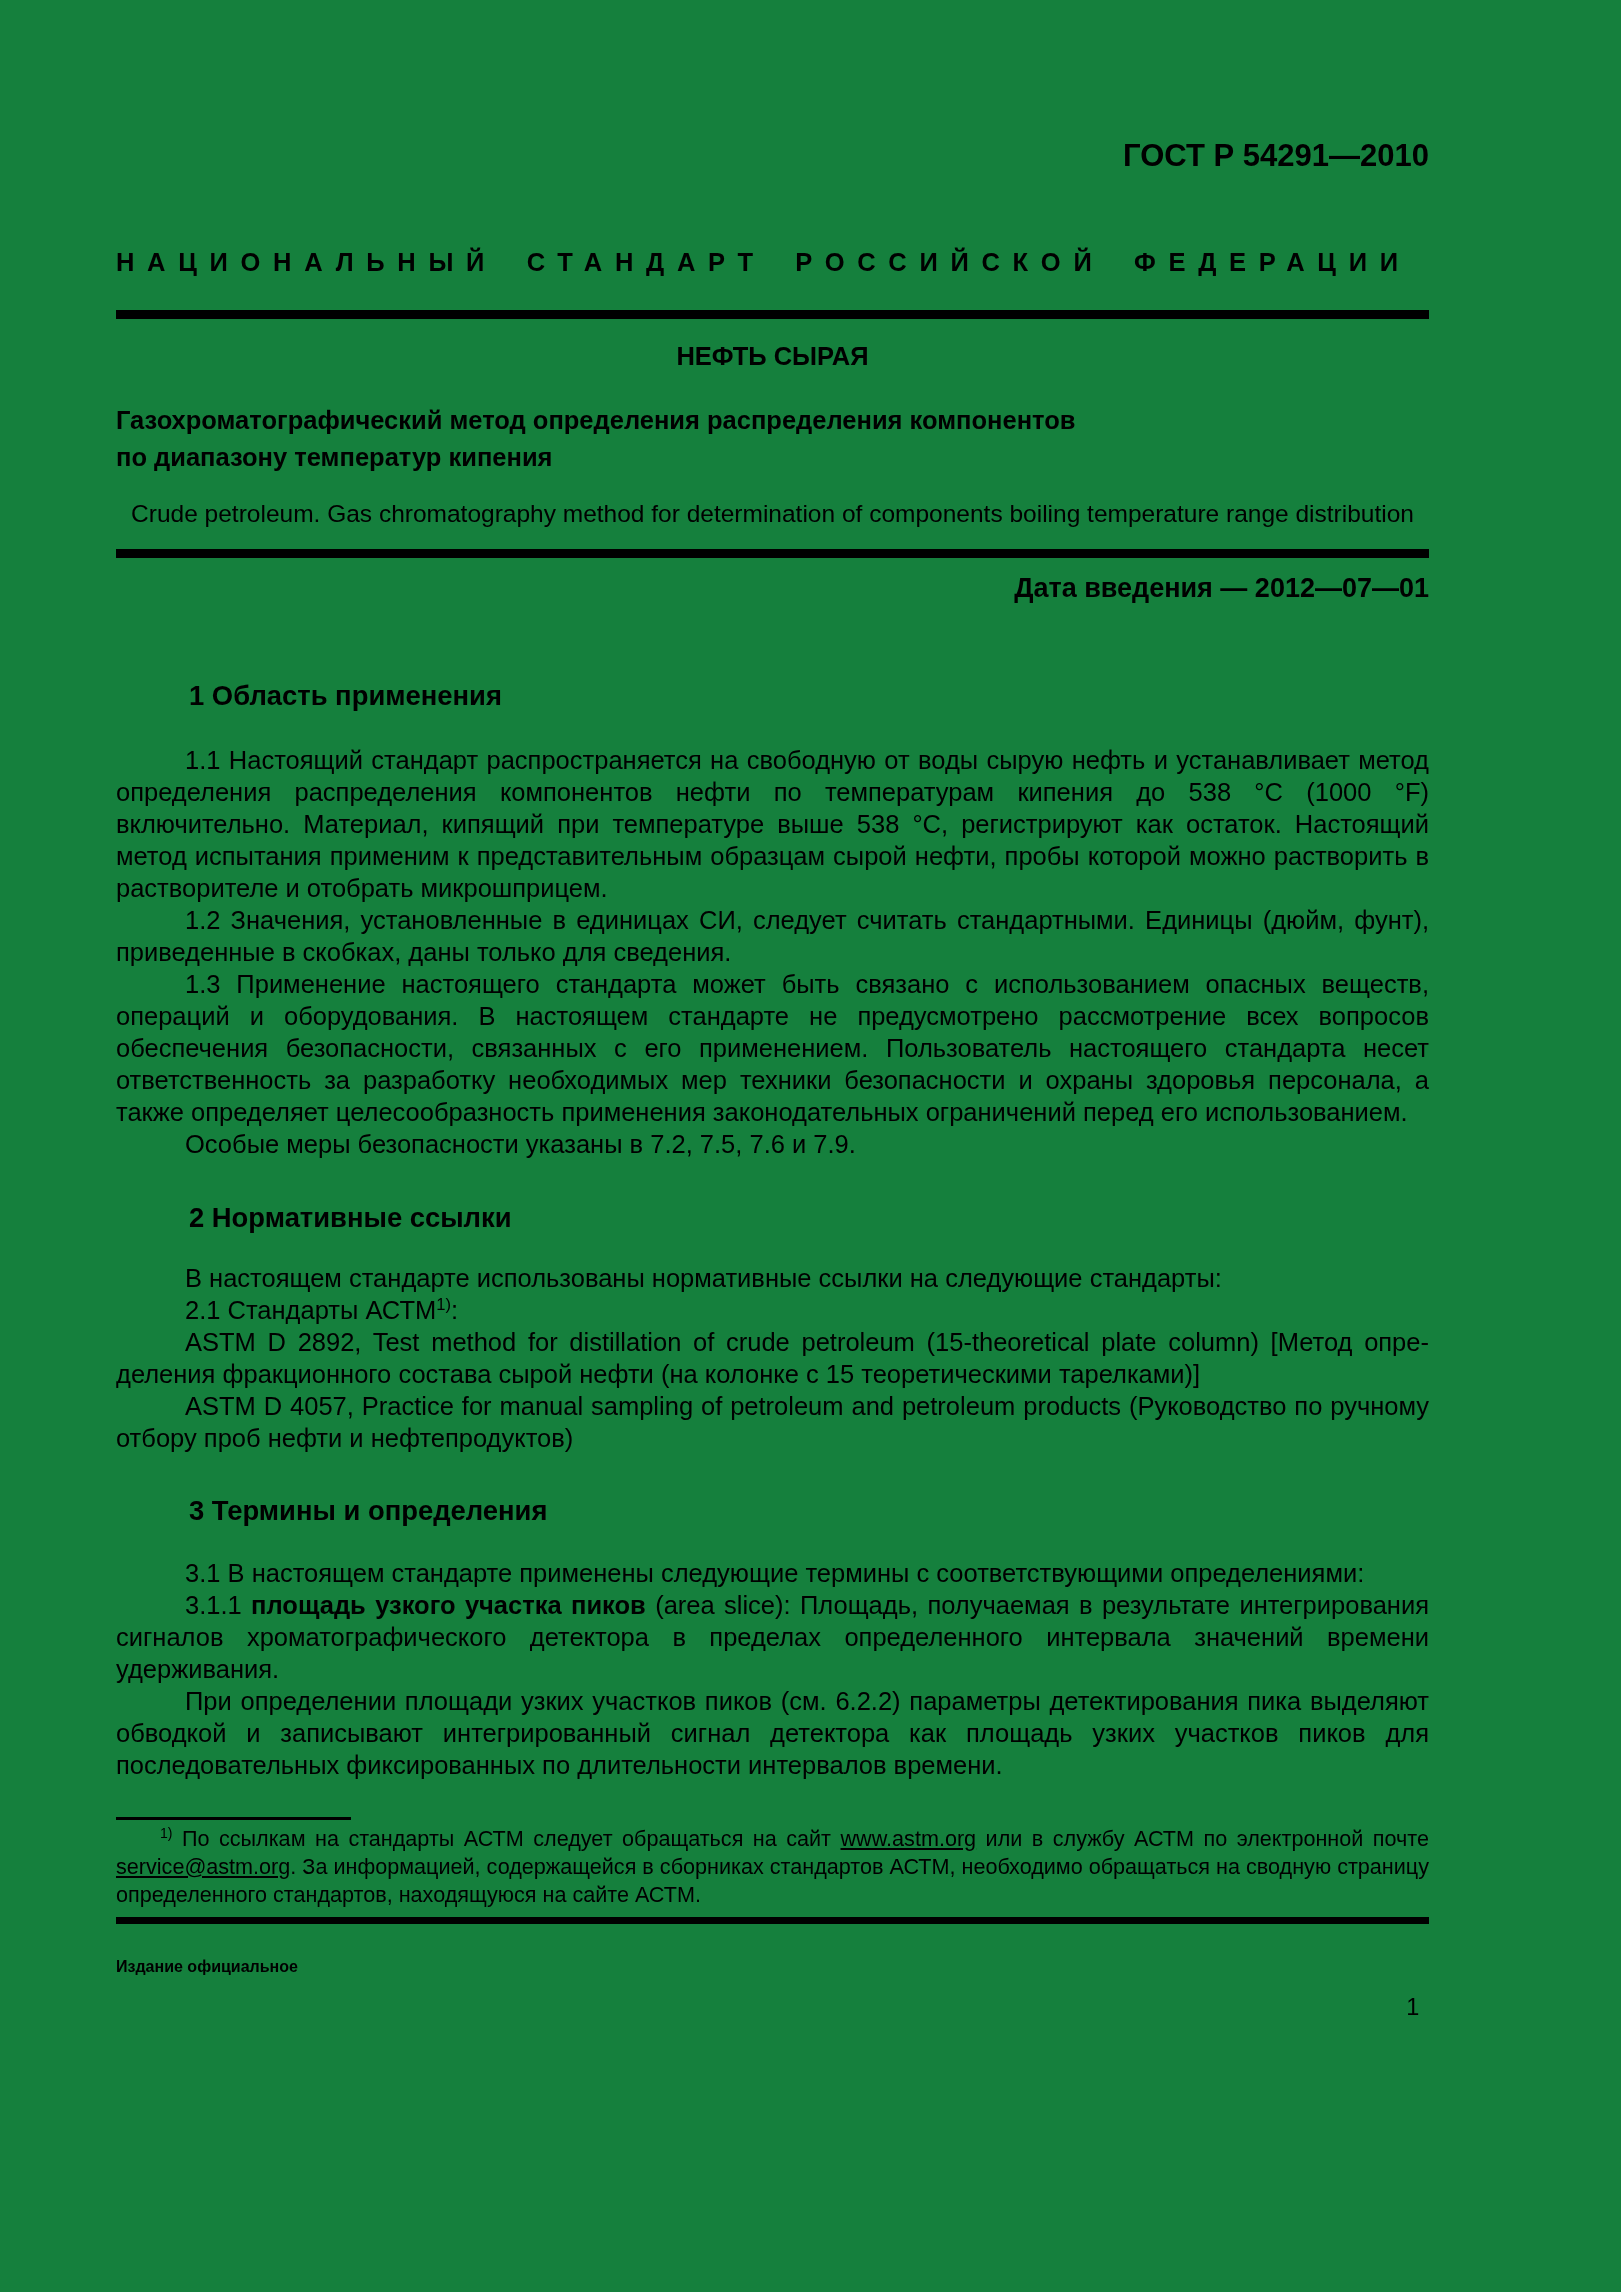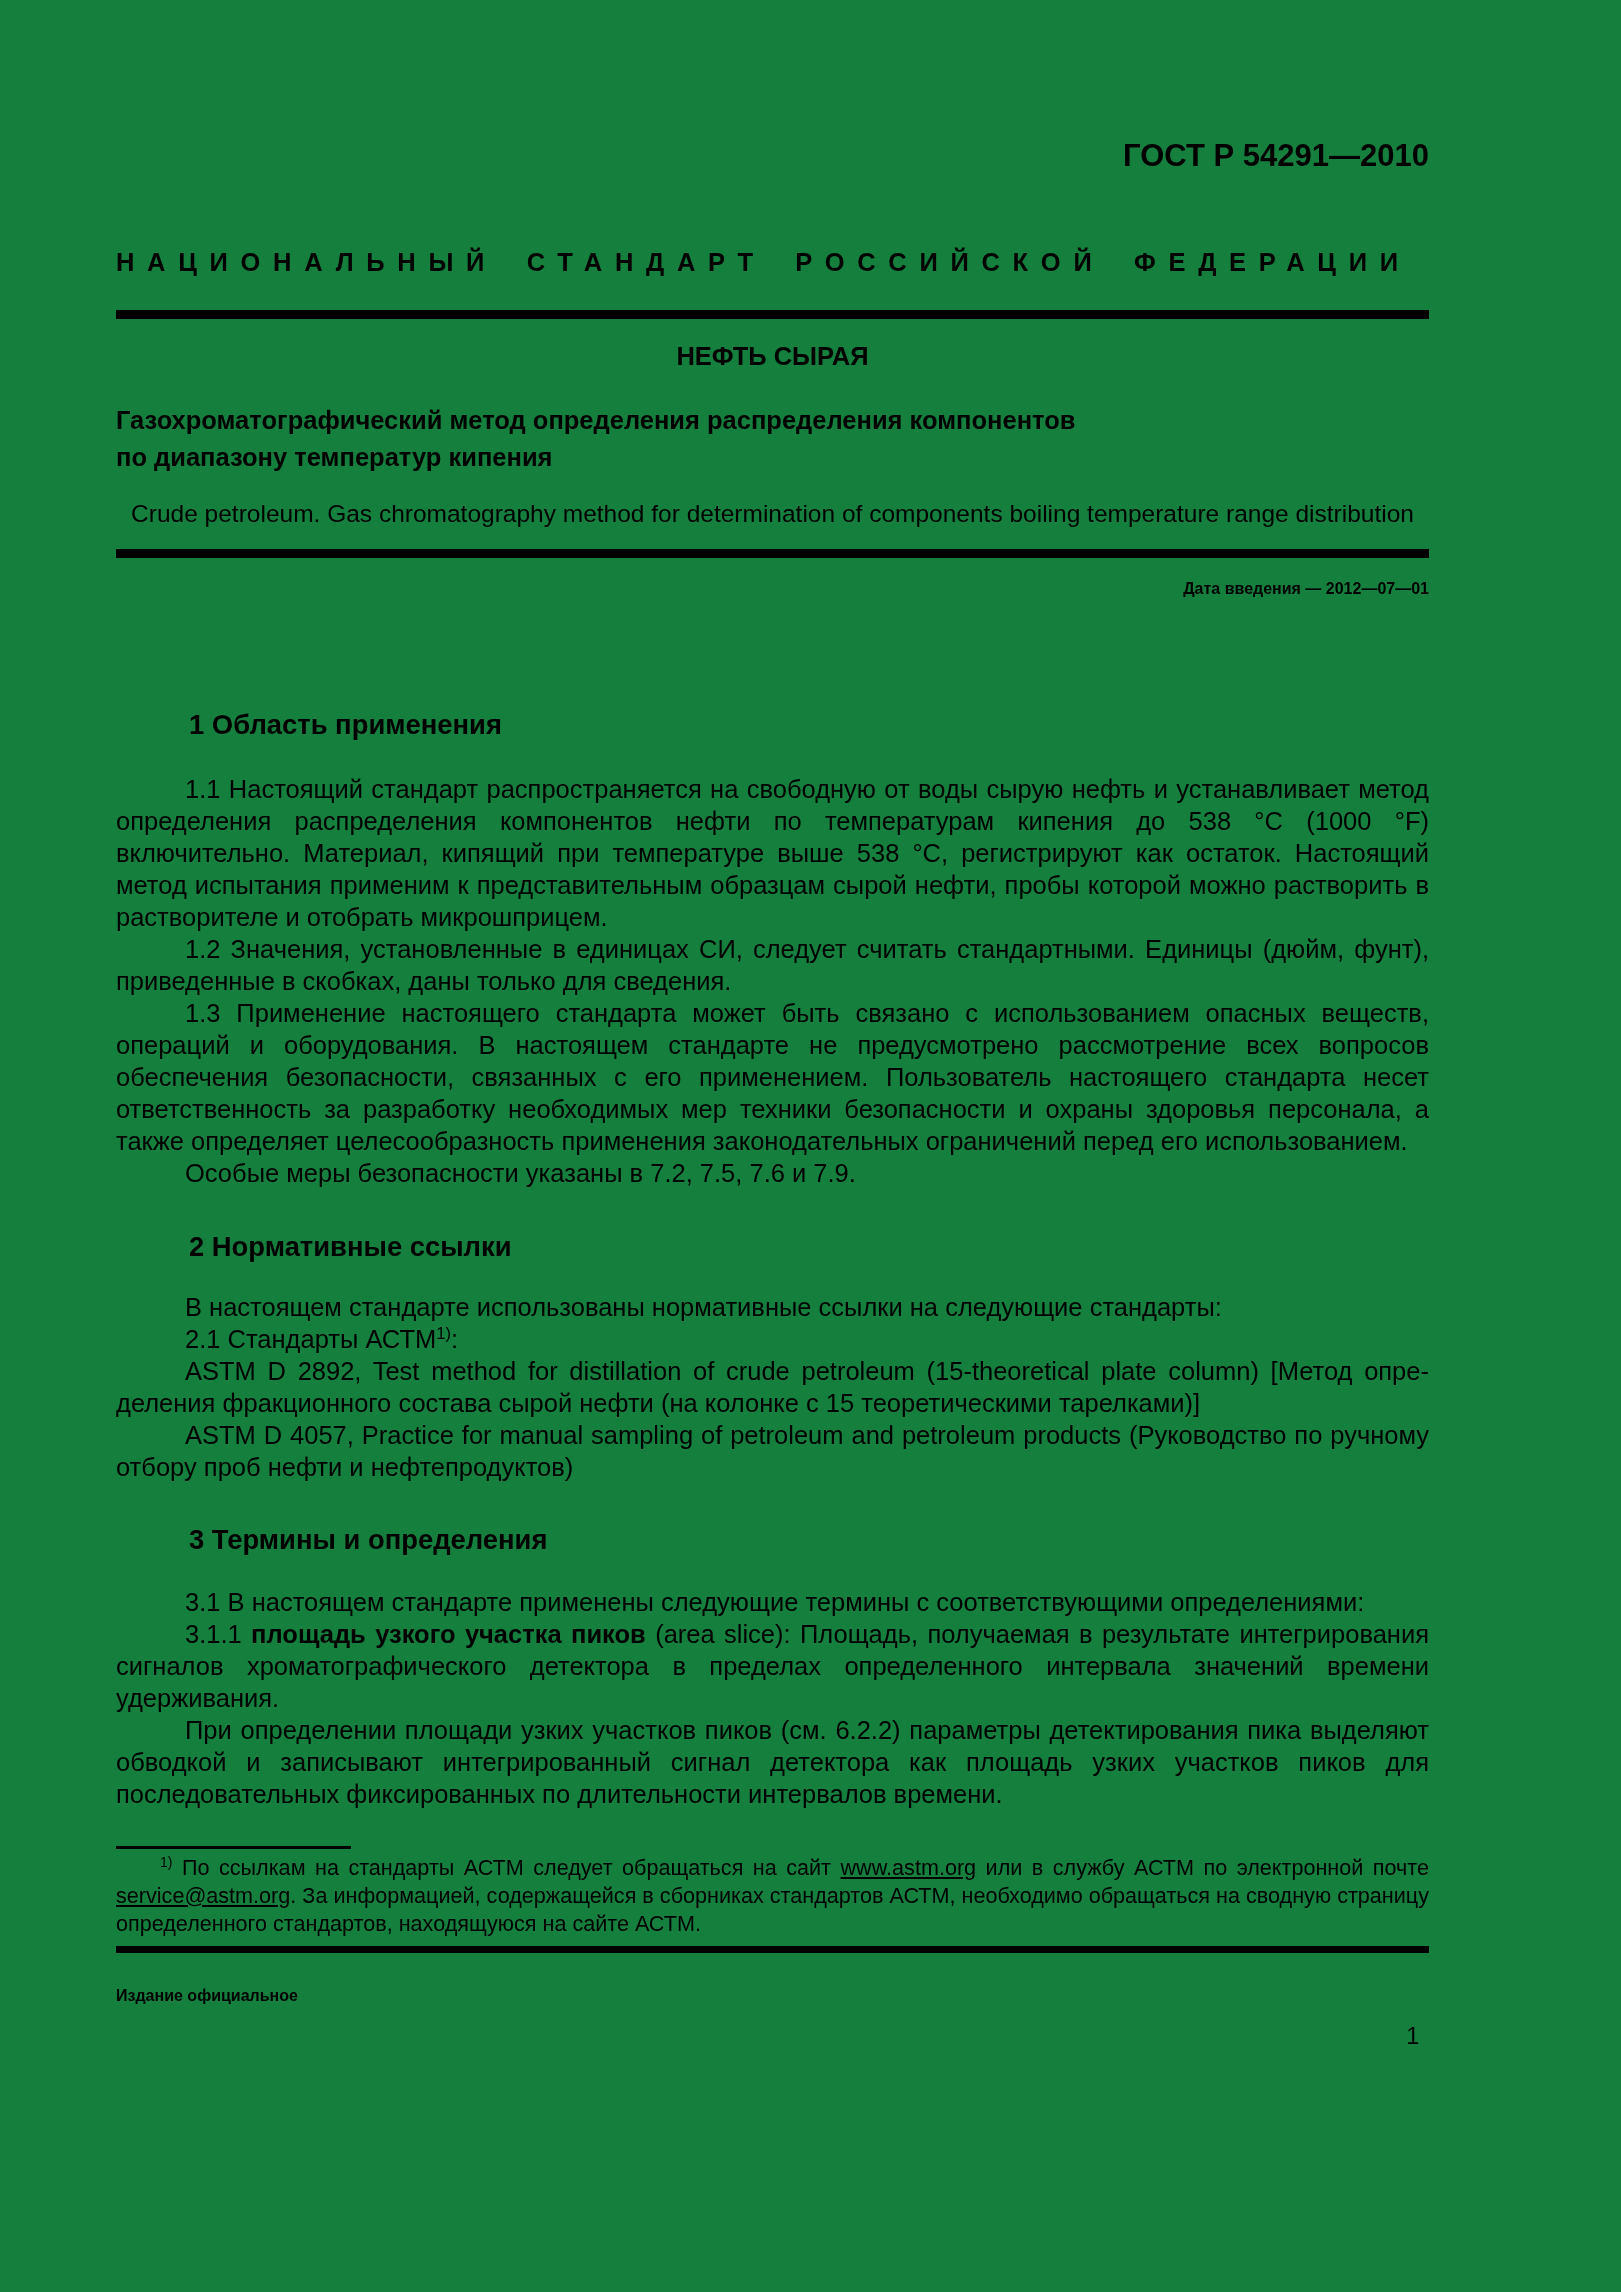--- a/index.html
+++ b/index.html
@@ -52,33 +52,33 @@
     text-align: left;
   }
   .doc-title-en {
     margin-top: 24.5px;
     font-size: 24.5px;
     line-height: 25.5px;
     text-align: center;
   }
   .effective-date {
     margin-top: 18.6px;
-    font-size: 16px;
+    font-size: 27px;
     font-weight: bold;
     line-height: 25.5px;
     text-align: right;
   }
   .sec-heading {
     margin: 44px 0 0 0;
     padding-left: 73px;
     font-size: 27.4px;
     font-weight: bold;
     line-height: 27.4px;
   }
-  .sec-heading.first { margin-top: 109px; }
+  .sec-heading.first { margin-top: 80px; }
   .body-p {
     margin: 0;
     font-size: 25.5px;
     line-height: 32px;
     text-align: justify;
     text-indent: 69px;
   }
   .mt36 { margin-top: 35px; }
   .mt33 { margin-top: 32px; }
   .mt32 { margin-top: 31px; }

